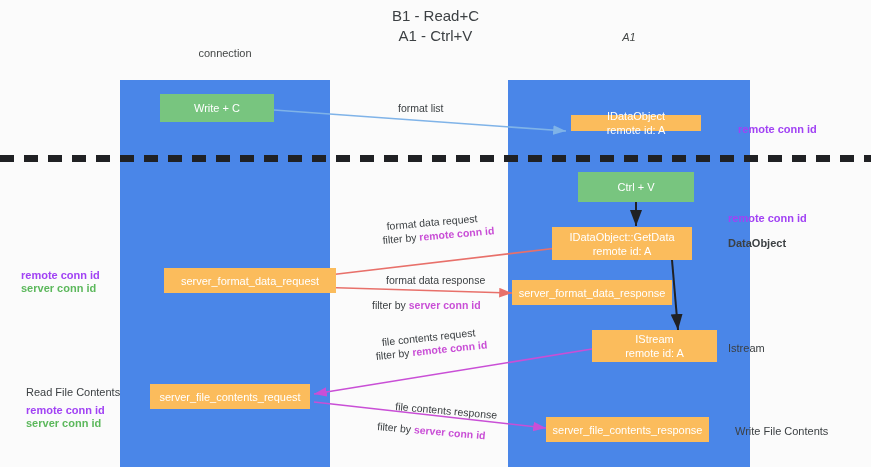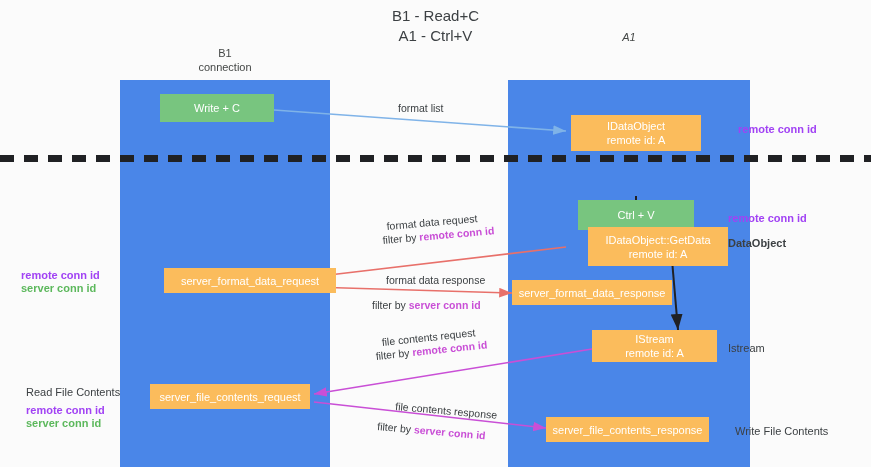--- a/index.html
+++ b/index.html
@@ -100,21 +100,20 @@
 
   <div class="lane lane-b1"></div>
   <div class="lane lane-a1"></div>
 
   <div class="title">
     <div>B1 - Read+C</div>
     <div>A1 - Ctrl+V</div>
   </div>
 
   <div class="lane-head head-b1">
-    <div>B1</div>
     <div>connection</div>
   </div>
   <div class="lane-head head-a1">
     <div>A1</div>
   </div>
 
   <svg class="arrows">
     <defs>
       <marker id="ar-blue" markerWidth="9" markerHeight="9" refX="8" refY="3" orient="auto">
         <path d="M0,0 L8,3 L0,6 z" fill="#7fb3e8"></path>
@@ -144,30 +143,30 @@
 
     <line x1="314" y1="402" x2="546" y2="428" stroke="#c94fd6" stroke-width="1.6" marker-end="url(#ar-magenta)"></line>
   </svg>
 
   <div class="dashes"></div>
 
   <div class="box green" style="left:160px; top:94px; width:114px; height:28px;">
     <div>Write + C</div>
   </div>
 
-  <div class="box orange" style="left:571px; top:115px; width:130px; height:36px;">
+  <div class="box orange" style="left:571px; top:115px; width:130px; height:16px;">
     <div>IDataObject</div>
     <div>remote id: A</div>
   </div>
 
-  <div class="box green" style="left:578px; top:172px; width:116px; height:30px;margin-top:28px;">
+  <div class="box green" style="left:578px; top:172px; width:116px; height:30px;">
     <div>Ctrl + V</div>
   </div>
 
-  <div class="box orange" style="left:588px; top:227px; width:140px; height:39px;justify-content:center;">
+  <div class="box orange" style="left:552px; top:227px; width:140px; height:33px;justify-content:center;">
     <div>IDataObject::GetData</div>
     <div>remote id: A</div>
   </div>
 
   <div class="box orange" style="left:152px; top:268px; width:172px; height:25px;margin-left:12px;">
     <div>server_format_data_request</div>
   </div>
 
   <div class="box orange" style="left:512px; top:280px; width:160px; height:25px;">
     <div>server_format_data_response</div>

